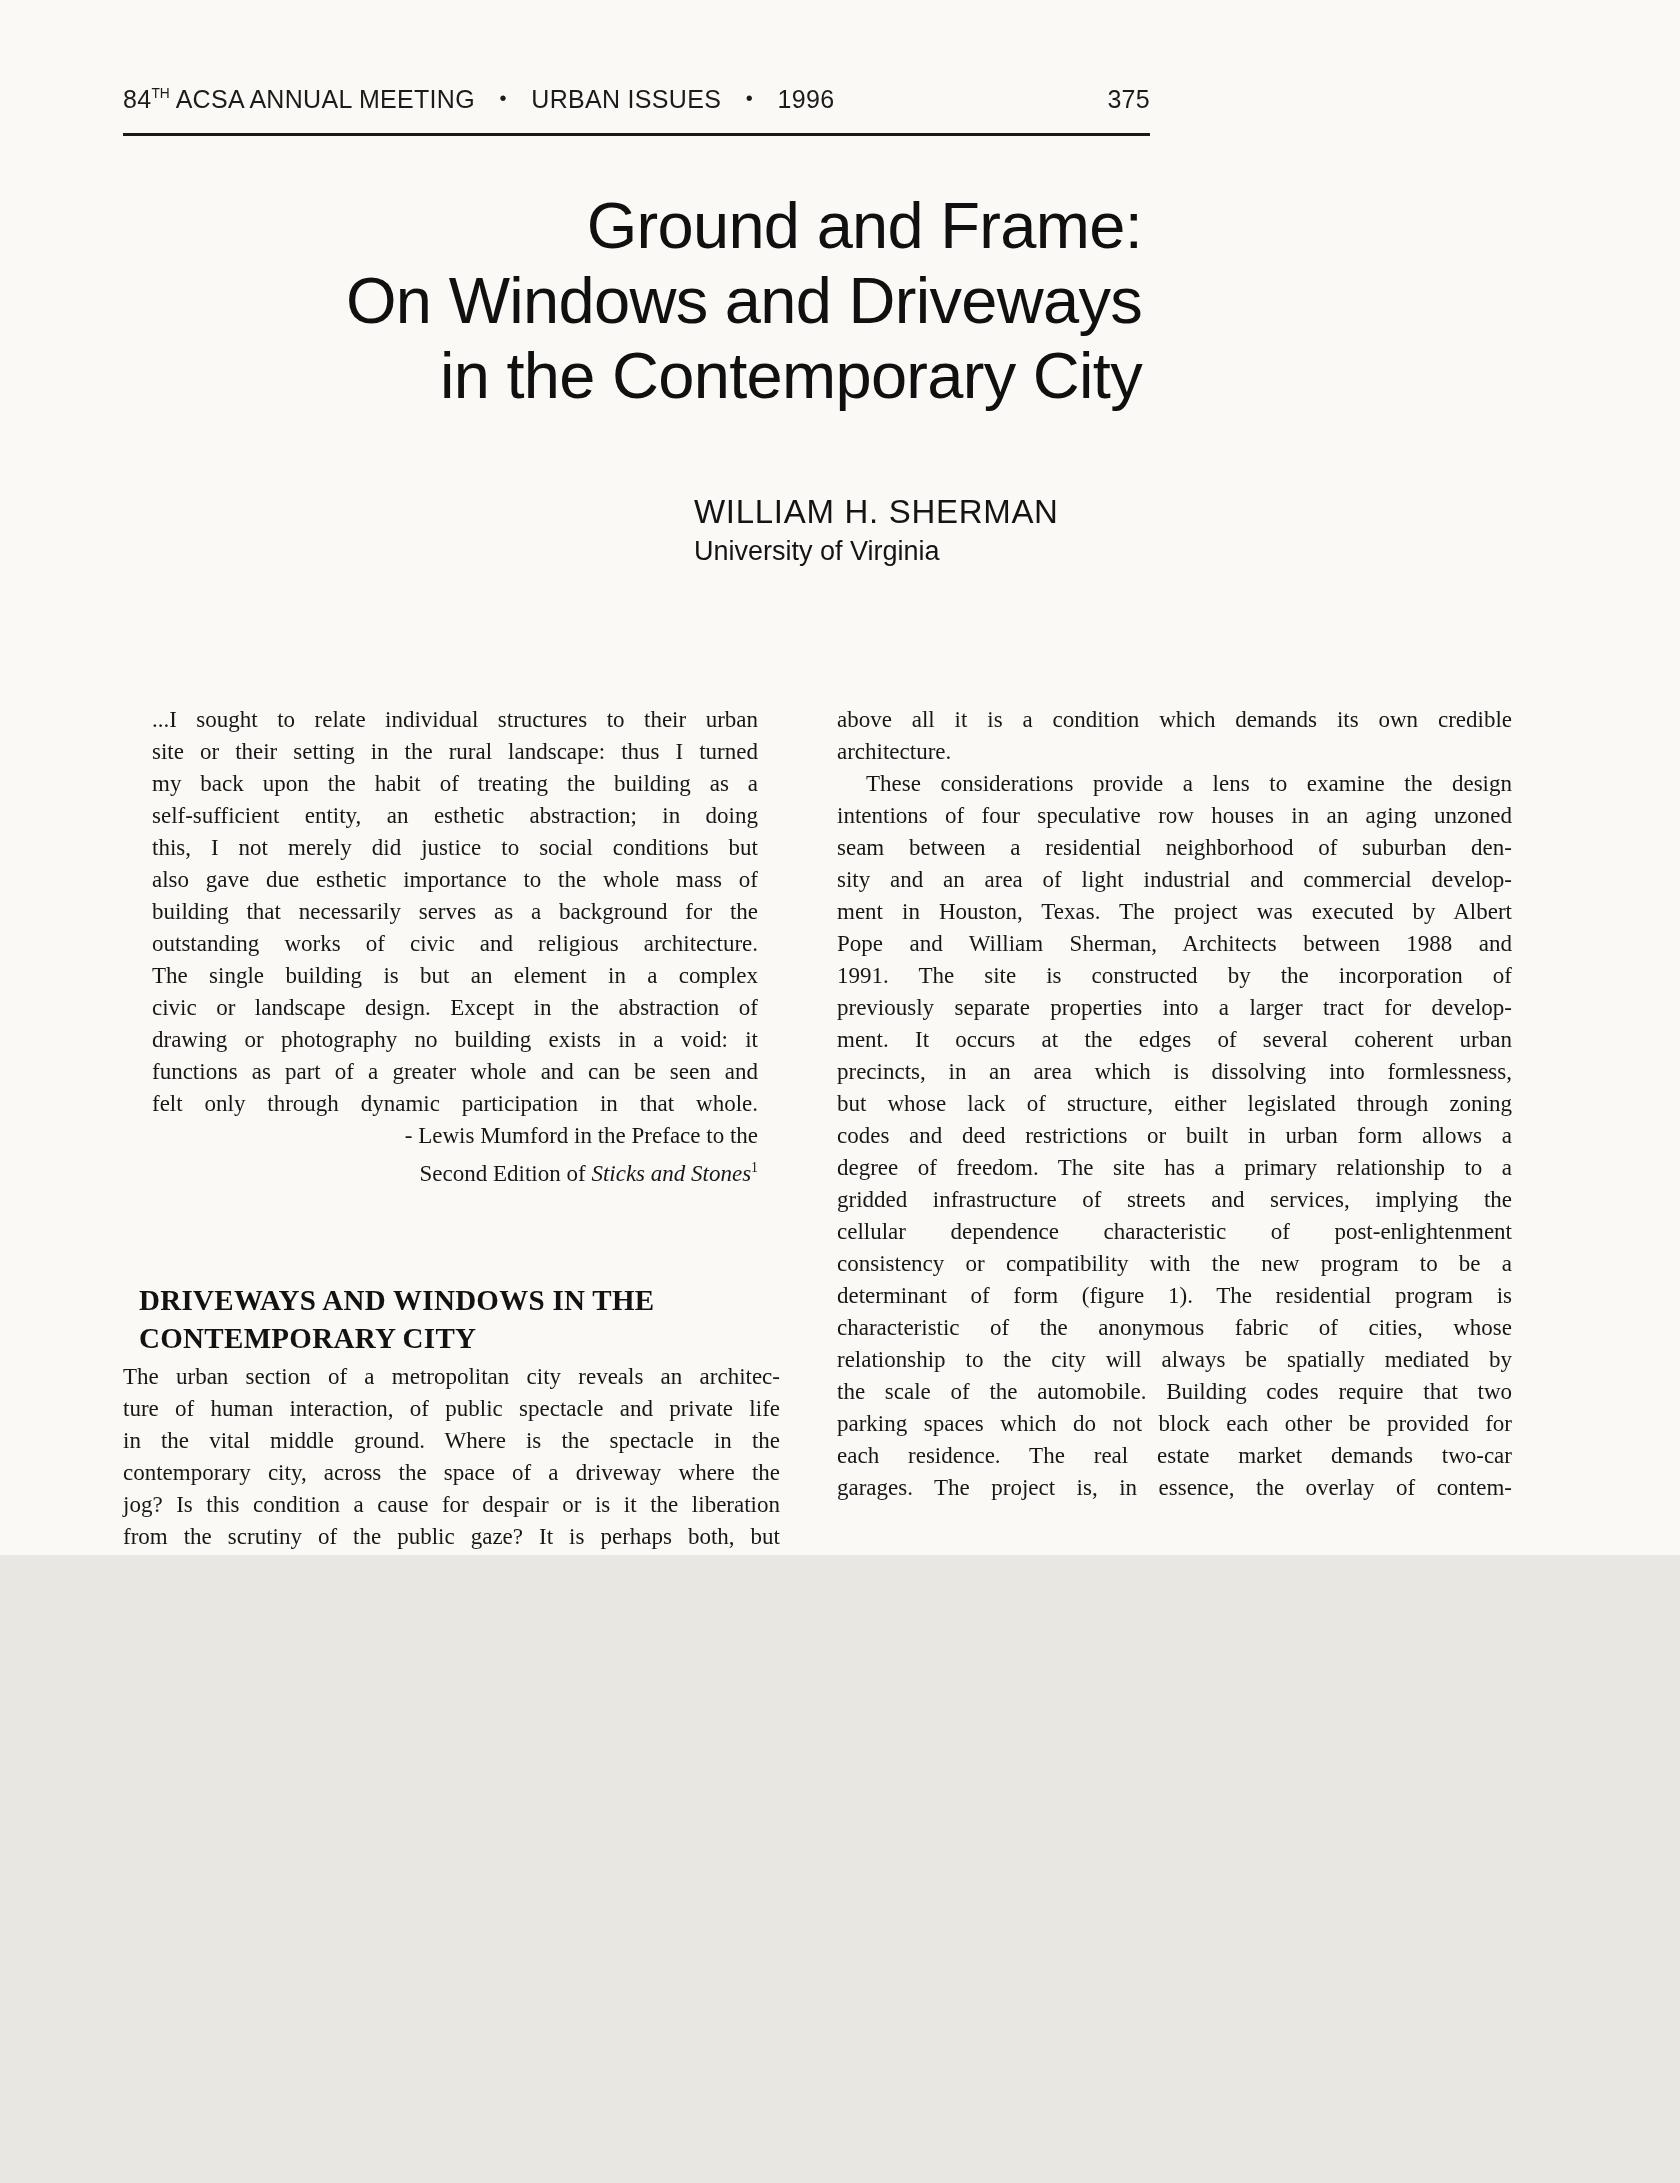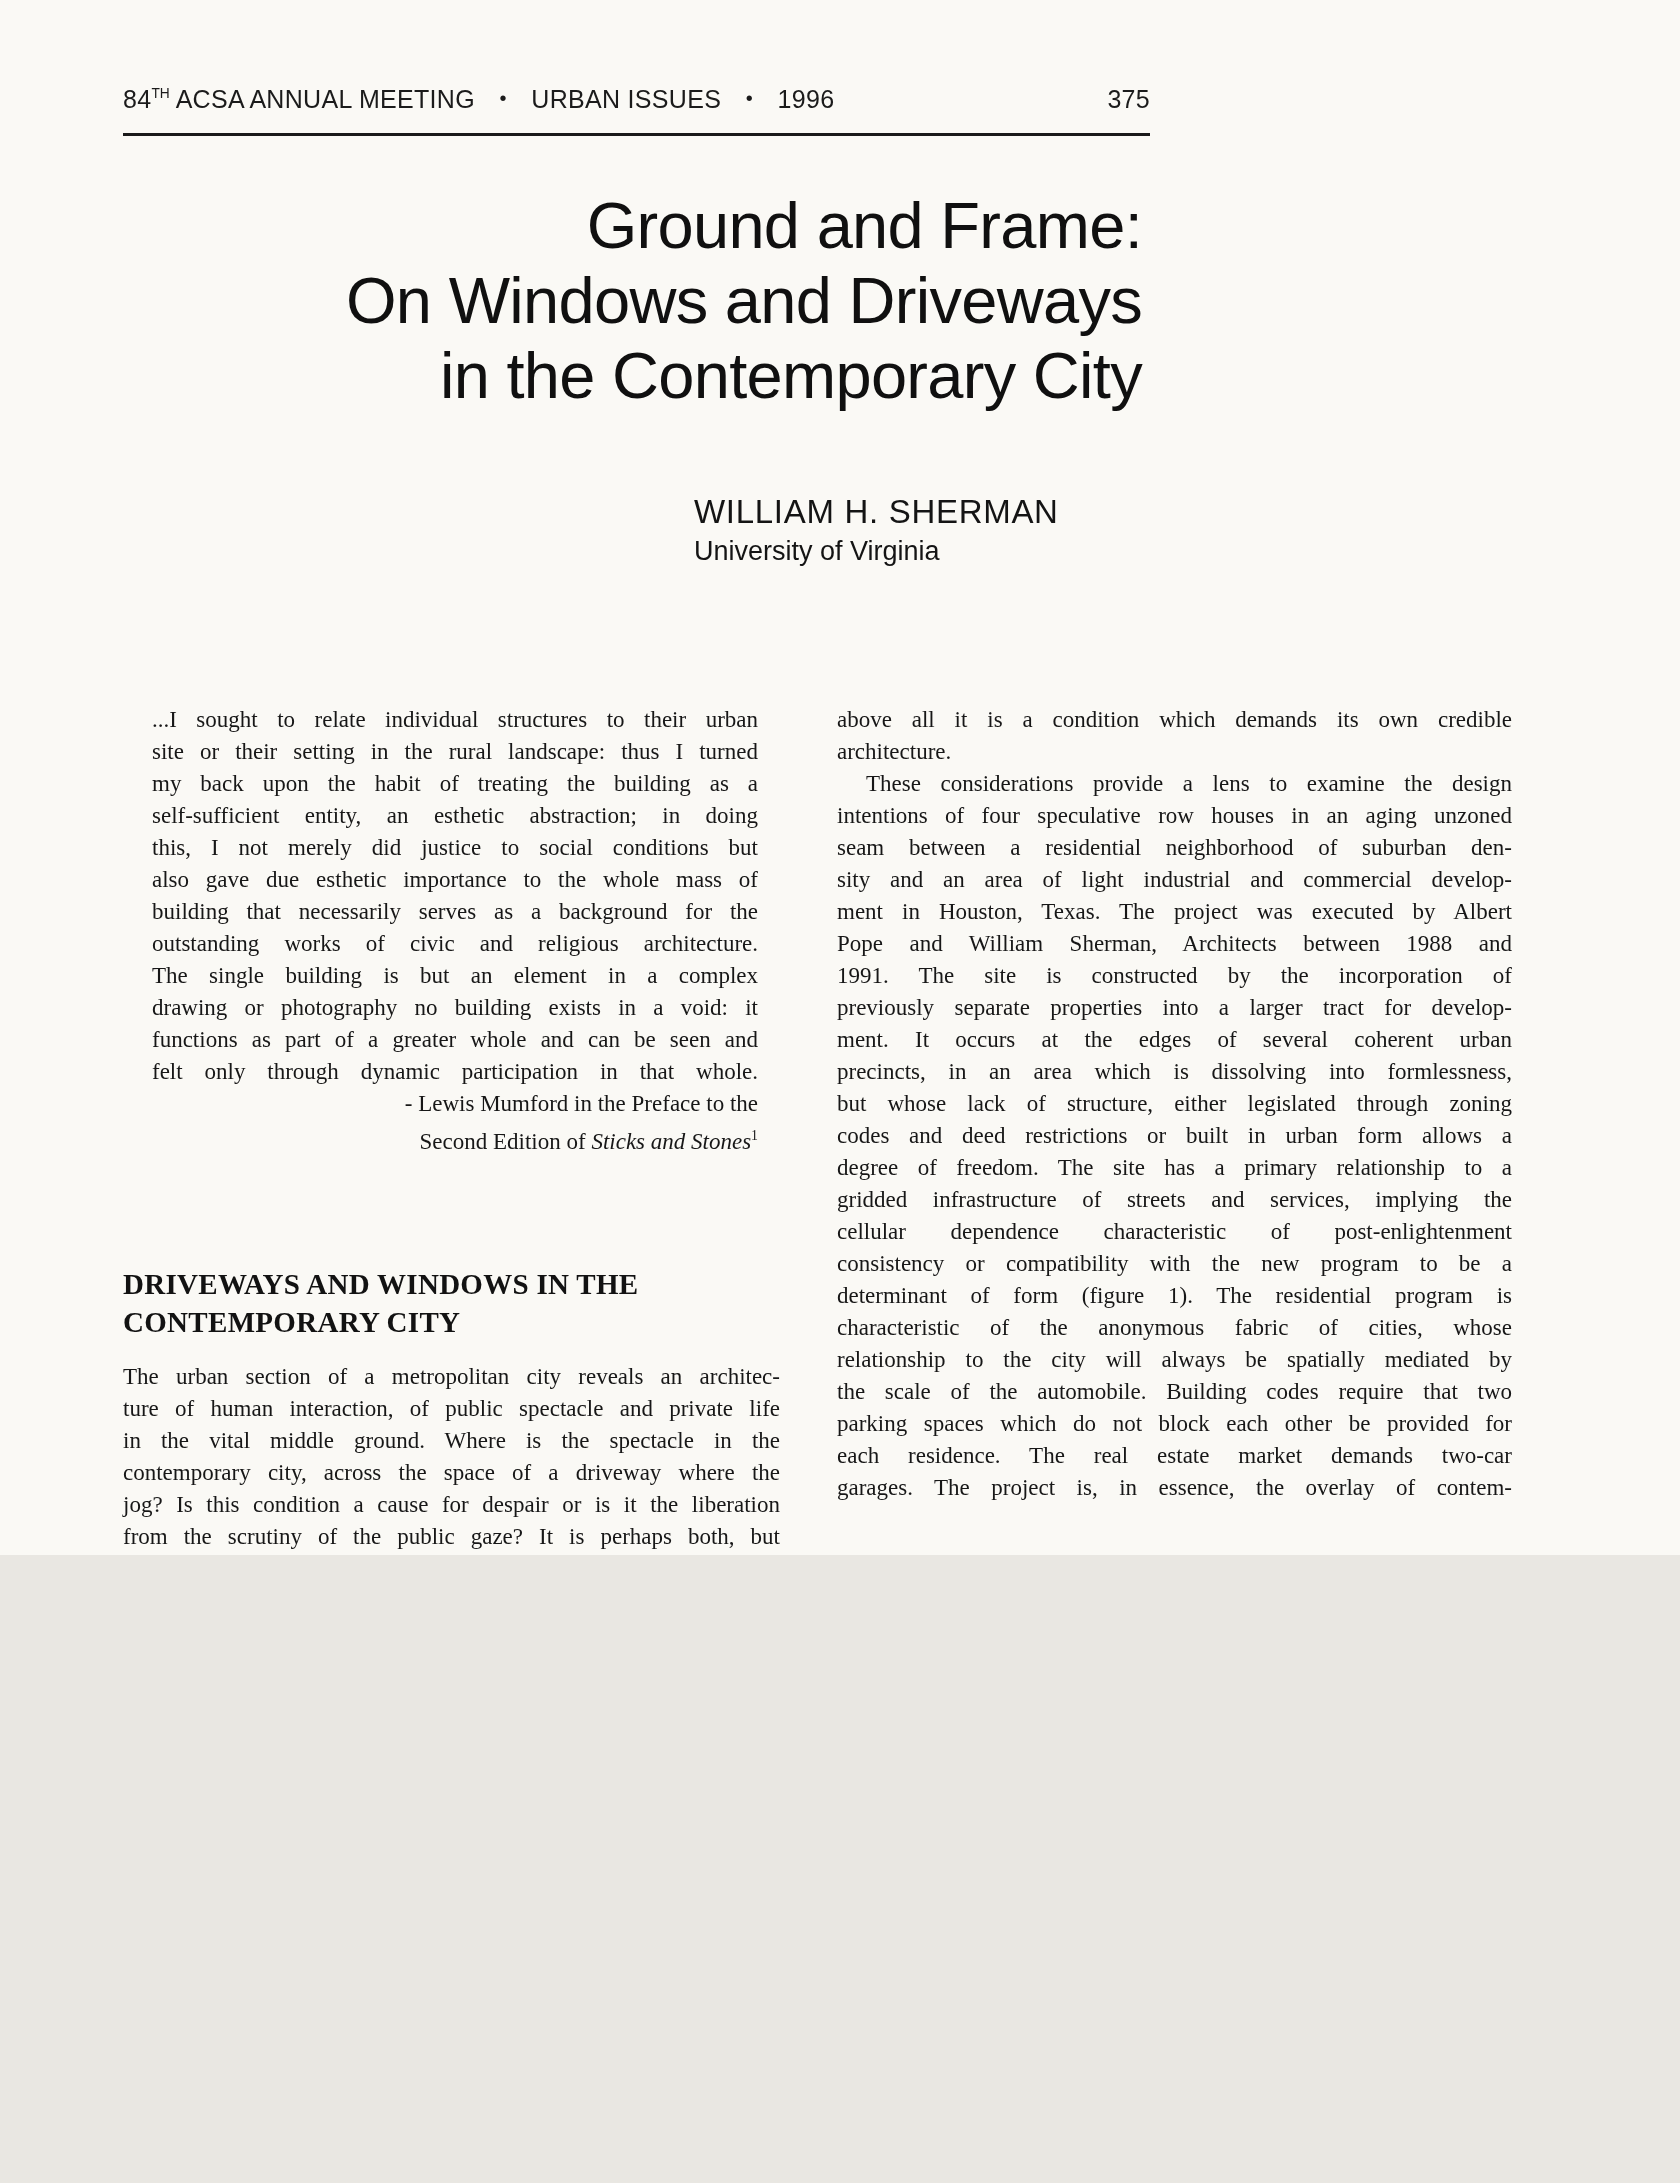--- a/index.html
+++ b/index.html
@@ -32,21 +32,21 @@
   .author .name{font-size:33px;line-height:41px;letter-spacing:0.7px;}
   .author .affil{font-size:27px;line-height:39px;}
   
   .tline{display:block;height:32px;line-height:32px;font-size:23px;color:#171717;}
   .jl{text-align:justify;text-align-last:justify;white-space:nowrap;}
   .jl-end{text-align:justify;text-align-last:left;white-space:nowrap;}
   .ral{text-align:right;white-space:nowrap;}
   .indent{padding-left:29px;}
   .quote{position:absolute;left:152px;top:704px;width:606px;}
   .heading{
-    position:absolute;left:123px;top:1265px;width:667px;margin:0;
+    position:absolute;left:123px;top:1265px;width:667px;margin:16px;
     font-size:29px;line-height:38px;font-weight:bold;color:#121212;letter-spacing:0.3px;
   }
   .leftpara{position:absolute;left:123px;top:1361px;width:657px;}
   .rightcol{position:absolute;left:837px;top:704px;width:675px;}
   
   .fig1{position:absolute;left:115px;top:1596px;width:666px;height:368px;}
   .fig2{position:absolute;left:832px;top:1596px;width:704px;height:349px;}
   .fig1 svg,.fig2 svg{display:block;width:100%;height:100%;}
   .caption{
     position:absolute;font-size:23px;color:#171717;white-space:pre-wrap;
@@ -87,20 +87,21 @@
   <section class="quote">
     <div class="tline jl">...I sought to relate individual structures to their urban</div>
     <div class="tline jl">site or their setting in the rural landscape: thus I turned</div>
     <div class="tline jl">my back upon the habit of treating the building as a</div>
     <div class="tline jl">self-sufficient entity, an esthetic abstraction; in doing</div>
     <div class="tline jl">this, I not merely did justice to social conditions but</div>
     <div class="tline jl">also gave due esthetic importance to the whole mass of</div>
     <div class="tline jl">building that necessarily serves as a background for the</div>
     <div class="tline jl">outstanding works of civic and religious architecture.</div>
     <div class="tline jl">The single building is but an element in a complex</div>
+    <div class="tline jl">civic or landscape design. Except in the abstraction of</div>
     <div class="tline jl">drawing or photography no building exists in a void: it</div>
     <div class="tline jl">functions as part of a greater whole and can be seen and</div>
     <div class="tline jl">felt only through dynamic participation in that whole.</div>
     <div class="tline ral">- Lewis Mumford in the Preface to the</div>
     <div class="tline ral"><span>Second Edition of </span><i>Sticks and Stones</i><sup class="fnsup">1</sup></div>
   </section>
 
   <h2 class="heading">
     <div>DRIVEWAYS AND WINDOWS IN THE</div>
     <div>CONTEMPORARY CITY</div>

